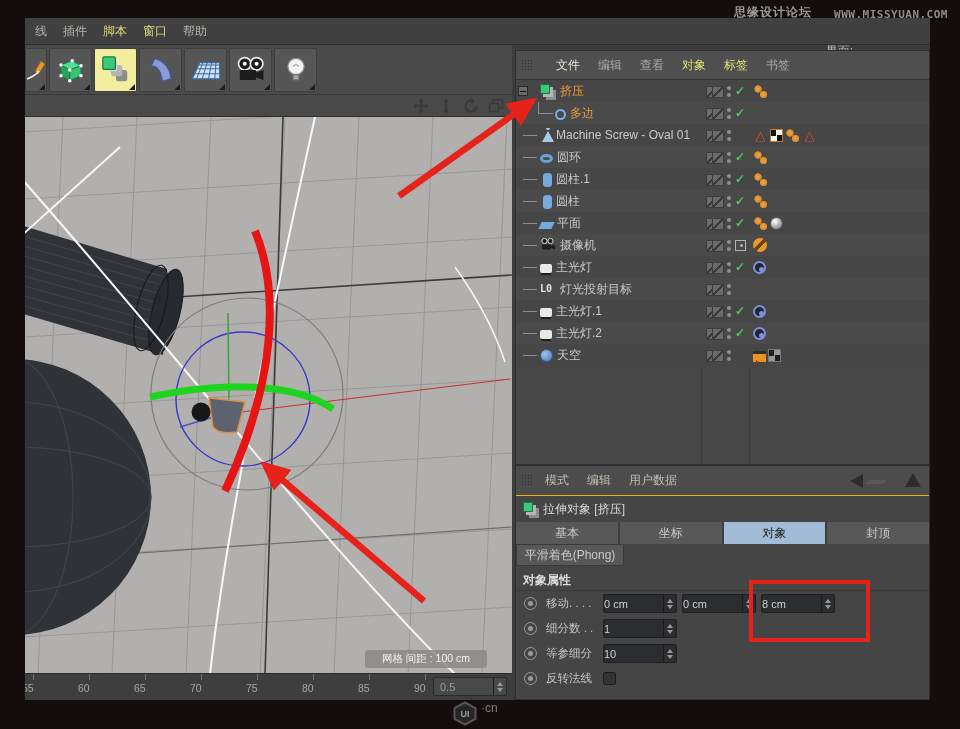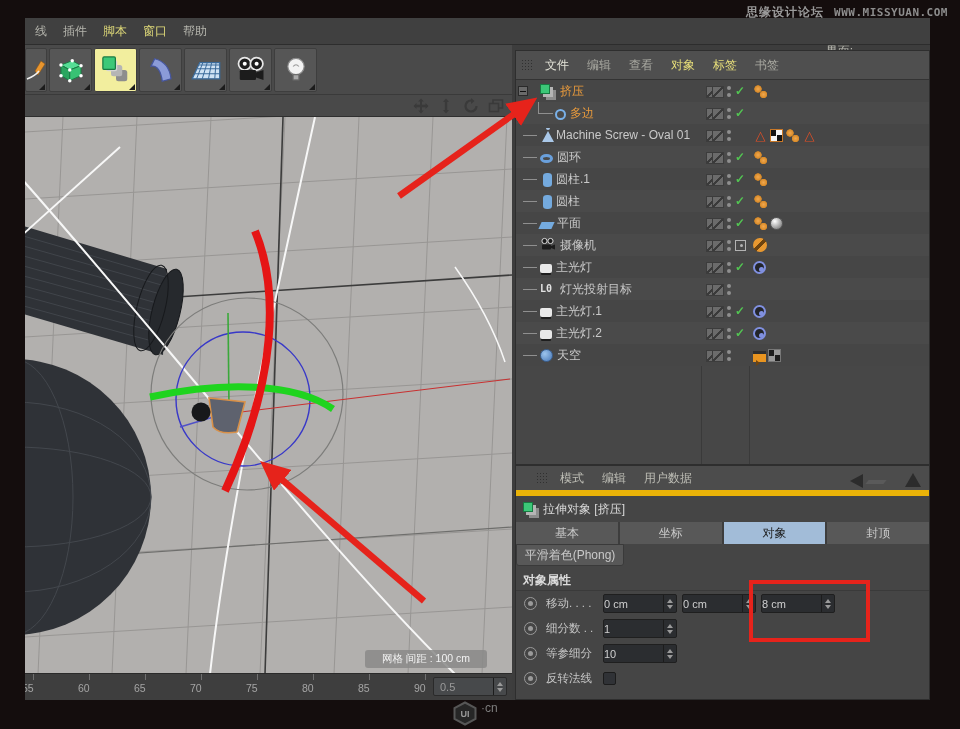--- a/index.html
+++ b/index.html
@@ -1,20 +1,20 @@
 <!DOCTYPE html>
 <html><head>
 <meta charset="utf-8">
 <style>
   html,body{margin:0;padding:0;background:#120b0b;}
   *{box-sizing:border-box;font-family:"Liberation Sans",sans-serif;}
   .stage{position:relative;width:960px;height:729px;background:#140d0d;overflow:hidden;}
 
   
-  .watermark{position:absolute;top:4px;right:12px;display:flex;gap:10px;align-items:center;}
+  .watermark{position:absolute;top:4px;right:12px;display:flex;gap:22px;align-items:flex-end;text-decoration:underline;}
   .wm-site{color:#9a9a9a;font-size:12px;font-weight:bold;font-family:"DejaVu Sans Mono",monospace;letter-spacing:1px;}
   .wm-url{color:#8d8d8d;font-size:11px;font-weight:bold;font-family:"DejaVu Sans Mono",monospace;letter-spacing:.5px;}
 
   
   .app{position:absolute;left:25px;top:18px;width:905px;height:682px;background:#3d3d3d;}
 
   
   .menubar{position:absolute;left:0;top:0;width:905px;height:27px;background:#404040;border-bottom:1px solid #2d2d2d;display:flex;align-items:center;padding-left:2px;font-size:12px;}
   .menubar .mi{padding:3px 8px;color:#b4b4ac;cursor:default;}
   .menubar .mi.hl{color:#ded878;}
@@ -39,21 +39,21 @@
   .frame-field{position:absolute;left:408px;top:3px;width:74px;height:19px;background:#47494b;border:1px solid #2a2a2a;border-radius:2px;display:flex;align-items:center;}
   .frame-field .fval{flex:1;padding-left:6px;color:#9a9a9a;font-size:11px;}
 
   
   .right-pane{position:absolute;left:490px;top:27px;width:415px;height:655px;}
 
   
   .om{position:absolute;left:0;top:5px;width:415px;height:415px;background:#474747;border:1px solid #2e2e2e;}
   .om-head{height:29px;background:#4f4f4f;border-bottom:1px solid #333;display:flex;align-items:center;gap:4px;padding-left:5px;font-size:12px;}
   .om-head .mi{padding:2px 7px;color:#a9a9a1;}
-  .om-head .mi.bright{color:#e3e3d8;}
+  .om-head .mi.bright{color:#e3e3d8;margin-left:11px;}
   .om-head .mi.hl{color:#e8df7a;}
   .grip{width:11px;height:13px;background-image:radial-gradient(#303030 30%,transparent 32%);background-size:3px 3px;margin-right:2px;flex:none;}
   .om-body{position:relative;height:384px;overflow:hidden;}
   .om-div{position:absolute;top:0;bottom:0;width:1px;background:#3a3a3a;}
   .om-tree-v{position:absolute;left:7px;top:16px;width:1px;height:259px;background:#8f8f8f;}
   .om-row{position:relative;display:flex;height:22px;align-items:center;font-size:12px;}
   .om-row:nth-child(odd){background:#4a4a4a;}
   .om-row:nth-child(even){background:#464646;}
   .om-row.stub::before{content:"";position:absolute;left:7px;top:11px;width:14px;height:1px;background:#8f8f8f;}
   .om-row.stub-child::before{content:"";position:absolute;left:22px;top:11px;width:15px;height:1px;background:#8f8f8f;}
@@ -100,21 +100,21 @@
   .oi-torus{width:13px;height:9px;border:3px solid #6aa0dc;border-radius:50%;margin-top:3px;}
   .oi-cyl{width:9px;height:14px;background:#74aade;border-radius:4px/3px;margin:1px 4px 0 3px;}
   .oi-plane{width:13px;height:7px;background:#74aade;transform:skewX(-25deg);margin-top:5px;}
   .oi-light{width:12px;height:9px;background:#e9e9e9;border-radius:2px;margin-top:3px;box-shadow:0 3px 0 -1px #1e1e1e;}
   .oi-ltarget{color:#e2e2e2;font:bold 10px "DejaVu Sans Mono",monospace;line-height:15px;}
   .oi-ltarget::before{content:"L0";}
   .oi-sky{width:13px;height:13px;border-radius:50%;background:radial-gradient(circle at 35% 35%,#9cc4ec,#4878b8);margin-top:1px;border:1px solid #3a6090;}
 
   
   .am{position:absolute;left:0;top:420px;width:415px;height:235px;background:#454545;border:1px solid #2e2e2e;font-size:12px;}
-  .am-head{height:30px;display:flex;align-items:center;gap:4px;padding-left:20px;border-bottom:6px solid #eab308;background:#4c4c4c;position:relative;}
+  .am-head{height:30px;display:flex;align-items:center;gap:4px;padding-left:5px;border-bottom:1px solid #eab308;background:#4c4c4c;position:relative;}
   .am-head .mi{padding:2px 7px;color:#bdbdb5;}
   .nav-back{width:0;height:0;border-top:7px solid transparent;border-bottom:7px solid transparent;border-right:13px solid #2c2c2c;position:absolute;right:66px;top:8px;}
   .nav-slash{position:absolute;right:44px;top:14px;width:18px;height:4px;background:#5a5a5a;transform:skewX(-40deg);}
   .nav-up{width:0;height:0;border-left:8px solid transparent;border-right:8px solid transparent;border-bottom:14px solid #2c2c2c;position:absolute;right:8px;top:7px;}
   .am-title{height:26px;display:flex;align-items:center;padding-left:7px;color:#d8d8d8;}
   .am-tabs{height:22px;display:flex;gap:2px;background:#3d3d3d;}
   .am-tab{flex:1;background:#585858;color:#c9c9c9;display:flex;align-items:center;justify-content:center;}
   .am-tab.active{background:#a2bcd8;color:#1c1c1c;}
   .am-tabs2{height:22px;display:flex;background:#454545;margin-bottom:4px;}
   .am-tab2{width:108px;background:#585858;border:1px solid #3a3a3a;color:#c9c9c9;display:flex;align-items:center;justify-content:center;border-radius:0 0 3px 3px;}

